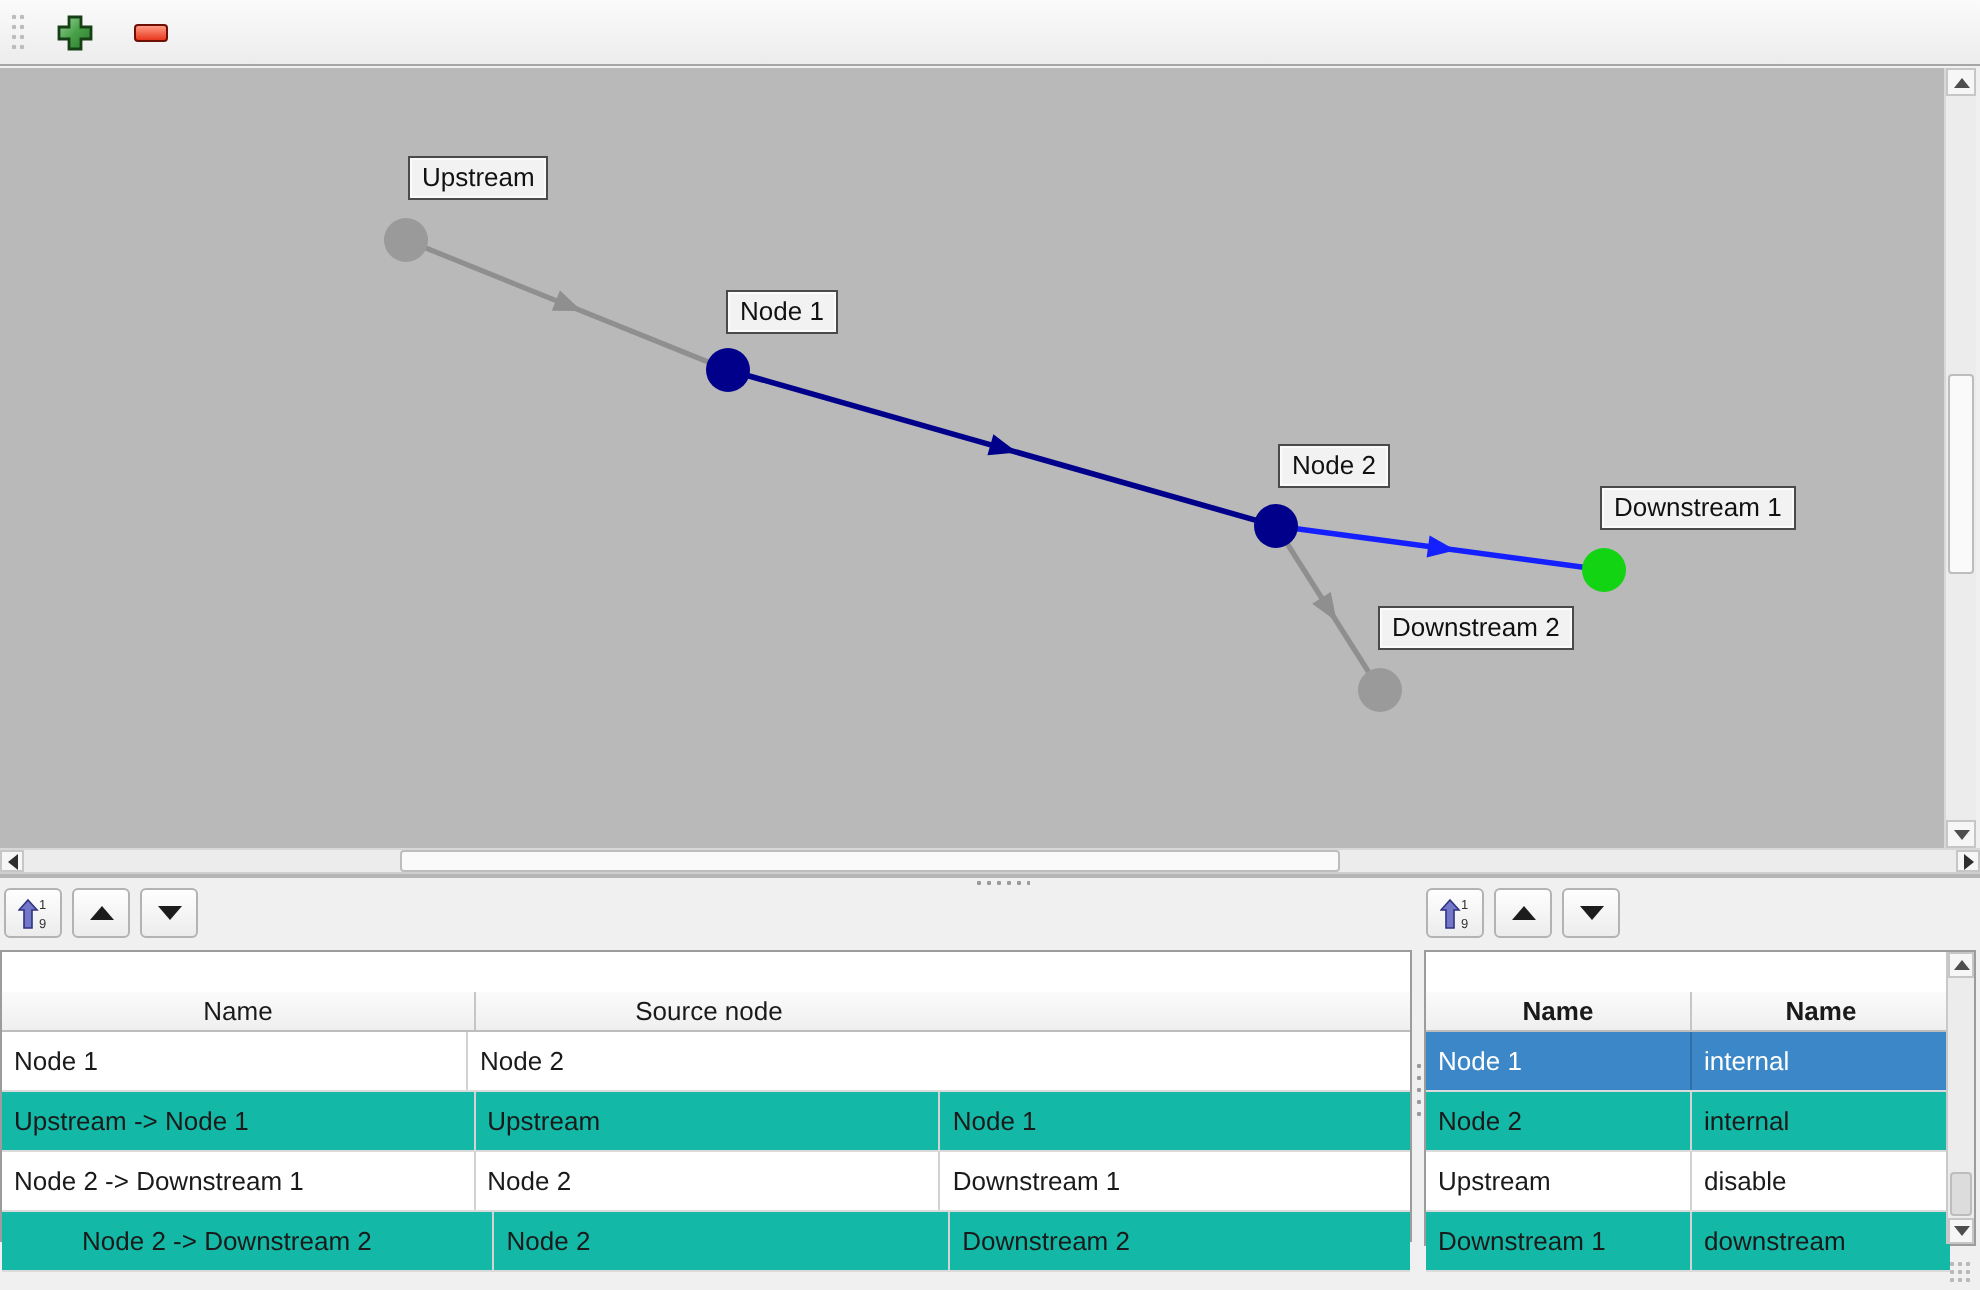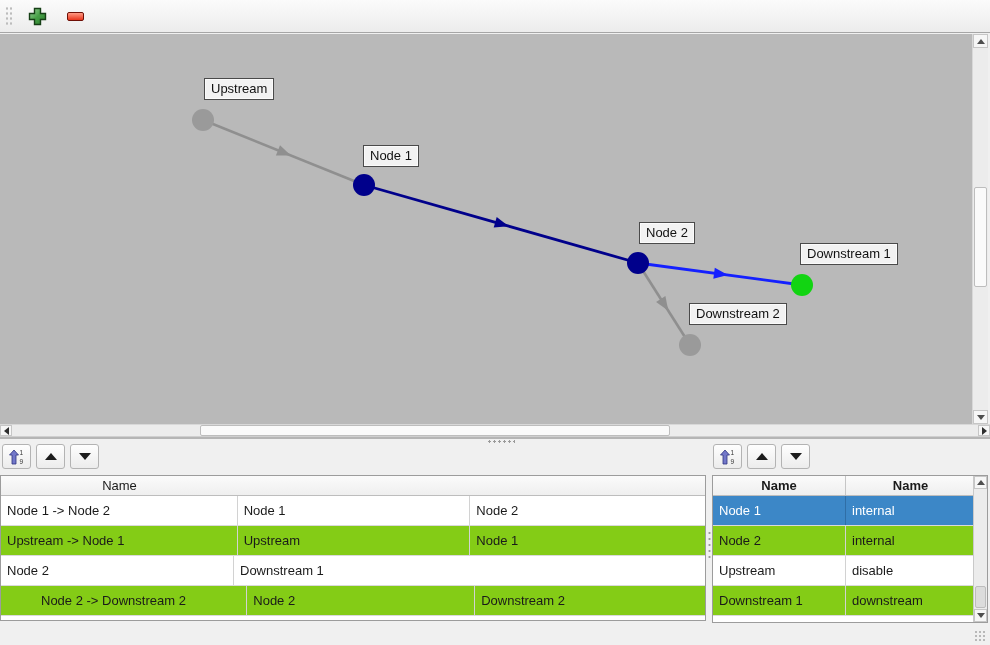--- a/index.html
+++ b/index.html
@@ -116,29 +116,30 @@
   .table {
     position: absolute; top: 475px;
     background: #ffffff; border: 1px solid #9c9c9c;
   }
   .table-left  { left: 0; width: 706px; height: 146px; }
   .table-right { left: 712px; width: 276px; height: 148px; }
   .thead {
     display: flex; height: 20px;
     background: linear-gradient(#fbfbfb, #efefef);
     border-bottom: 1px solid #bdbdbd;
+    margin-top: 20px;
   }
   .th {
     display: flex; align-items: center; justify-content: center;
     border-right: 1px solid #c6c6c6; height: 100%;
   }
   .th:last-child { border-right: none; }
   .table-right .th { font-weight: bold; }
   .tr { display: flex; height: 30px; border-bottom: 1px solid #dadada; background: #fff; }
-  .tr.alt { background: #84cc16; }
+  .tr.alt { background: #14b8a6; }
   .tr.selected { background: #3c87c7; color: #ffffff; }
   .td {
     display: flex; align-items: center; padding-left: 6px;
     border-right: 1px solid #d2d2d2; height: 100%; overflow: hidden;
   }
   .td:last-child { border-right: none; }
   .tr.selected .td { border-right-color: #2f6ea6; }
   .tbody-right { width: 262px; }
   .nscroll {
     position: absolute; right: 0; top: 0; width: 14px; height: 146px;
@@ -246,33 +247,34 @@
       <span class="tri-up-b"></span>
     </button>
   <button class="mini-btn">
       <span class="tri-down-b"></span>
     </button>
 </div>
 
 <div class="table table-left">
   <div class="thead">
     <div class="th" style="width:237px">Name</div>
+    <div class="th" style="width:233px">Source node</div>
   </div>
   <div id="edges-tbody">
       <div class="tr">
-        <div class="td" style="width: 237px;">Node 1 -&gt; Node 2</div>
         <div class="td" style="width: 233px;">Node 1</div>
         <div class="td" style="width: 235px;">Node 2</div>
       </div>
       <div class="tr alt">
         <div class="td" style="width: 237px;">Upstream -&gt; Node 1</div>
         <div class="td" style="width: 233px;">Upstream</div>
         <div class="td" style="width: 235px;">Node 1</div>
       </div>
       <div class="tr">
+        <div class="td" style="width: 237px;">Node 2 -&gt; Downstream 1</div>
         <div class="td" style="width: 233px;">Node 2</div>
         <div class="td" style="width: 235px;">Downstream 1</div>
       </div>
       <div class="tr alt">
         <div class="td" style="width: 251px; padding-left: 40px;">Node 2 -&gt; Downstream 2</div>
         <div class="td" style="width: 233px;">Node 2</div>
         <div class="td" style="width: 235px;">Downstream 2</div>
       </div>
     </div>
 </div>

